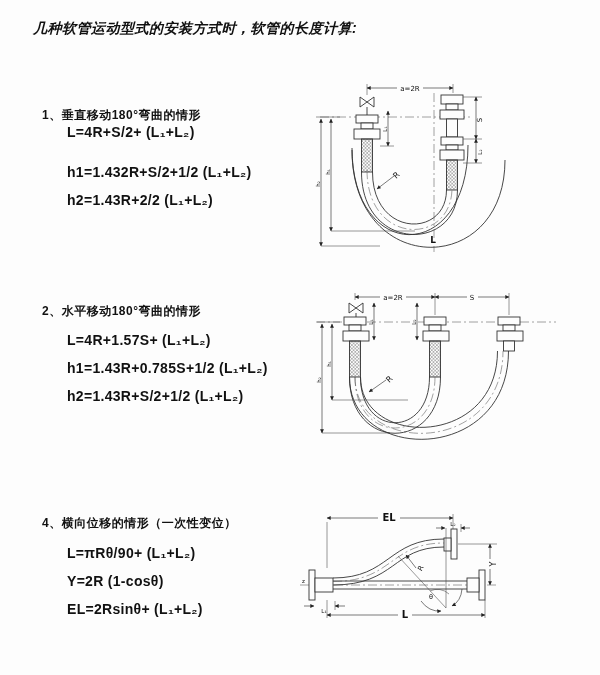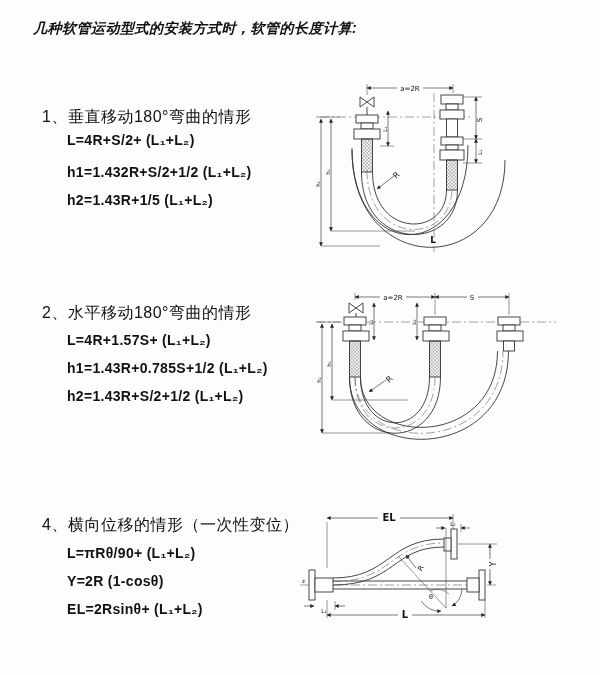--- a/index.html
+++ b/index.html
@@ -2,43 +2,43 @@
 <html><head>
 <meta charset="utf-8">
 <style>
   html,body{margin:0;padding:0;}
   body{
     width:600px;height:675px;background:#fdfdfd;position:relative;overflow:hidden;
     font-family:"Liberation Sans","DejaVu Sans",sans-serif;color:#111;
   }
   .abs{position:absolute;}
   .doc-title{left:33px;top:20px;font-size:14px;font-weight:bold;letter-spacing:.5px;font-style:italic;}
-  .sec-head{font-size:16px;font-weight:normal;letter-spacing:.5px;}
+  .sec-head{font-size:12px;font-weight:bold;letter-spacing:.5px;}
   .formula{font-size:14px;font-weight:bold;letter-spacing:.3px;}
   svg{position:absolute;overflow:visible;}
   svg text{font-family:"DejaVu Sans","Liberation Sans",sans-serif;fill:#111;}
   .ln{stroke:#333;stroke-width:.9;fill:none;}
   .thin{stroke:#444;stroke-width:.55;fill:none;}
   .cl{stroke:#555;stroke-width:.55;fill:none;stroke-dasharray:9 3 2 3;}
   .fit{stroke:#333;stroke-width:.9;fill:#fdfdfd;}
   .dim{stroke:#222;stroke-width:.6;fill:none;}
   .lbl{font-size:7px;}
   .lbl-s{font-size:5.5px;}
   .lbl-b{font-size:10px;font-weight:bold;}
   .wbg{fill:#fdfdfd;}
 </style>
 </head>
 <body>
 
 <div class="abs doc-title">几种软管运动型式的安装方式时，软管的长度计算:</div>
 
 <div class="abs sec-head" style="left:42px;top:107px;">1、垂直移动180°弯曲的情形</div>
-<div class="abs formula" style="left:67px;top:132px;">L=4R+S/2+ (L₁+L₂)</div>
+<div class="abs formula" style="left:67px;top:124px;">L=4R+S/2+ (L₁+L₂)</div>
 <div class="abs formula" style="left:67px;top:164px;">h1=1.432R+S/2+1/2 (L₁+L₂)</div>
-<div class="abs formula" style="left:67px;top:192px;">h2=1.43R+1/5 (L₁+L₂)</div>
+<div class="abs formula" style="left:67px;top:192px;">h2=1.43R+2/2 (L₁+L₂)</div>
 
 <div class="abs sec-head" style="left:42px;top:303px;">2、水平移动180°弯曲的情形</div>
 <div class="abs formula" style="left:67px;top:332px;text-align:center;">L=4R+1.57S+ (L₁+L₂)</div>
 <div class="abs formula" style="left:67px;top:360px;">h1=1.43R+0.785S+1/2 (L₁+L₂)</div>
 <div class="abs formula" style="left:67px;top:388px;text-align:right;">h2=1.43R+S/2+1/2 (L₁+L₂)</div>
 
 <div class="abs sec-head" style="left:42px;top:515px;">4、横向位移的情形（一次性变位）</div>
 <div class="abs formula" style="left:67px;top:545px;">L=πRθ/90+ (L₁+L₂)</div>
 <div class="abs formula" style="left:67px;top:573px;">Y=2R (1-cosθ)</div>
 <div class="abs formula" style="left:67px;top:601px;">EL=2Rsinθ+ (L₁+L₂)</div>

